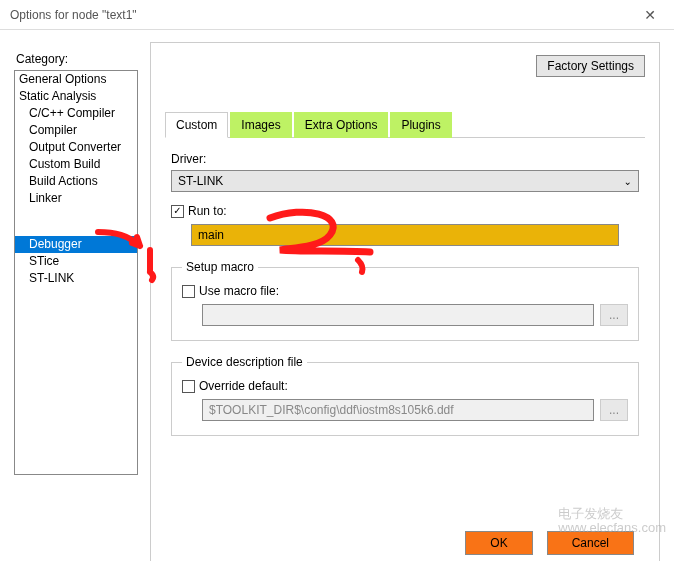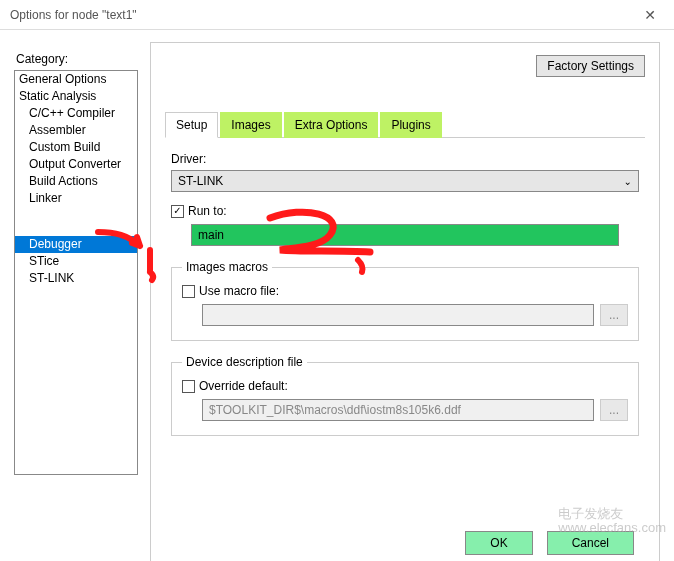--- a/index.html
+++ b/index.html
@@ -106,21 +106,21 @@
   .checkbox {
     width: 13px; height: 13px; border: 1px solid #555; display: inline-flex;
     align-items: center; justify-content: center; font-size: 10px; line-height: 1;
     background: #fff;
   }
   .text-input {
     border: 1px solid #888;
     padding: 3px 6px;
     margin-left: 20px;
     width: calc(100% - 40px);
-    background: #22c55e;
+    background: #eab308;
   }
   .text-input.disabled { background: #f0f0f0; color: #888; }
   fieldset.group {
     border: 1px solid #ccc;
     padding: 10px 10px 14px 10px;
     margin-top: 14px;
   }
   fieldset.group legend { padding: 0 4px; }
   .input-with-btn {
     display: flex;
@@ -139,21 +139,21 @@
   }
   .footer-btns {
     position: absolute;
     bottom: 6px;
     right: 40px;
     display: flex;
     gap: 14px;
   }
   .footer-btns button {
     border: 1px solid #888;
-    background: #86efac;
+    background: #f97316;
     padding: 4px 24px;
     cursor: pointer;
     font-size: 12px;
   }
   
   .anno { position: absolute; pointer-events: none; }
   .watermark {
     position: absolute;
     right: 8px;
     bottom: 26px;
@@ -171,74 +171,74 @@
   <span class="close-btn">✕</span>
 </div>
 
 <div class="content">
   <div class="left-col">
     <div class="category-label">Category:</div>
     <div class="category-list" id="cat-list">
         <div class="cat-item">General Options</div>
         <div class="cat-item">Static Analysis</div>
         <div class="cat-item indent">C/C++ Compiler</div>
-        <div class="cat-item indent">Assembler</div>
+        <div class="cat-item indent">Compiler</div>
+        <div class="cat-item indent">Output Converter</div>
         <div class="cat-item indent">Custom Build</div>
-        <div class="cat-item indent">Output Converter</div>
         <div class="cat-item indent">Build Actions</div>
         <div class="cat-item indent">Linker</div>
         <div class="cat-item indent selected">Debugger</div>
         <div class="cat-item indent">STice</div>
         <div class="cat-item indent">ST-LINK</div>
       </div>
   </div>
 
   <div class="right-col">
     <button class="factory-btn">Factory Settings</button>
 
     <div class="tabs" id="tabs">
-        <div class="tab active">Setup</div>
+        <div class="tab active">Custom</div>
         <div class="tab">Images</div>
         <div class="tab">Extra Options</div>
         <div class="tab">Plugins</div>
       </div>
 
     <div class="tab-body">
       <span class="form-label">Driver:</span>
       <div class="driver-select">
         <span>ST-LINK</span>
         <span class="chev">⌄</span>
       </div>
 
       <div class="checkbox-row">
         <span class="checkbox">✓</span>
         <span>Run to:</span>
       </div>
       <div class="text-input">main</div>
 
       <fieldset class="group">
-        <legend>Images macros</legend>
+        <legend>Setup macro</legend>
         <div class="checkbox-row">
           <span class="checkbox"></span>
           <span>Use macro file:</span>
         </div>
         <div class="input-with-btn">
           <div class="text-input disabled">&nbsp;</div>
           <div class="browse-btn">...</div>
         </div>
       </fieldset>
 
       <fieldset class="group">
         <legend>Device description file</legend>
         <div class="checkbox-row">
           <span class="checkbox"></span>
           <span>Override default:</span>
         </div>
         <div class="input-with-btn">
-          <div class="text-input disabled">$TOOLKIT_DIR$\macros\ddf\iostm8s105k6.ddf</div>
+          <div class="text-input disabled">$TOOLKIT_DIR$\config\ddf\iostm8s105k6.ddf</div>
           <div class="browse-btn">...</div>
         </div>
       </fieldset>
     </div>
   </div>
 </div>
 
 <div class="footer-btns">
   <button>OK</button>
   <button>Cancel</button>

